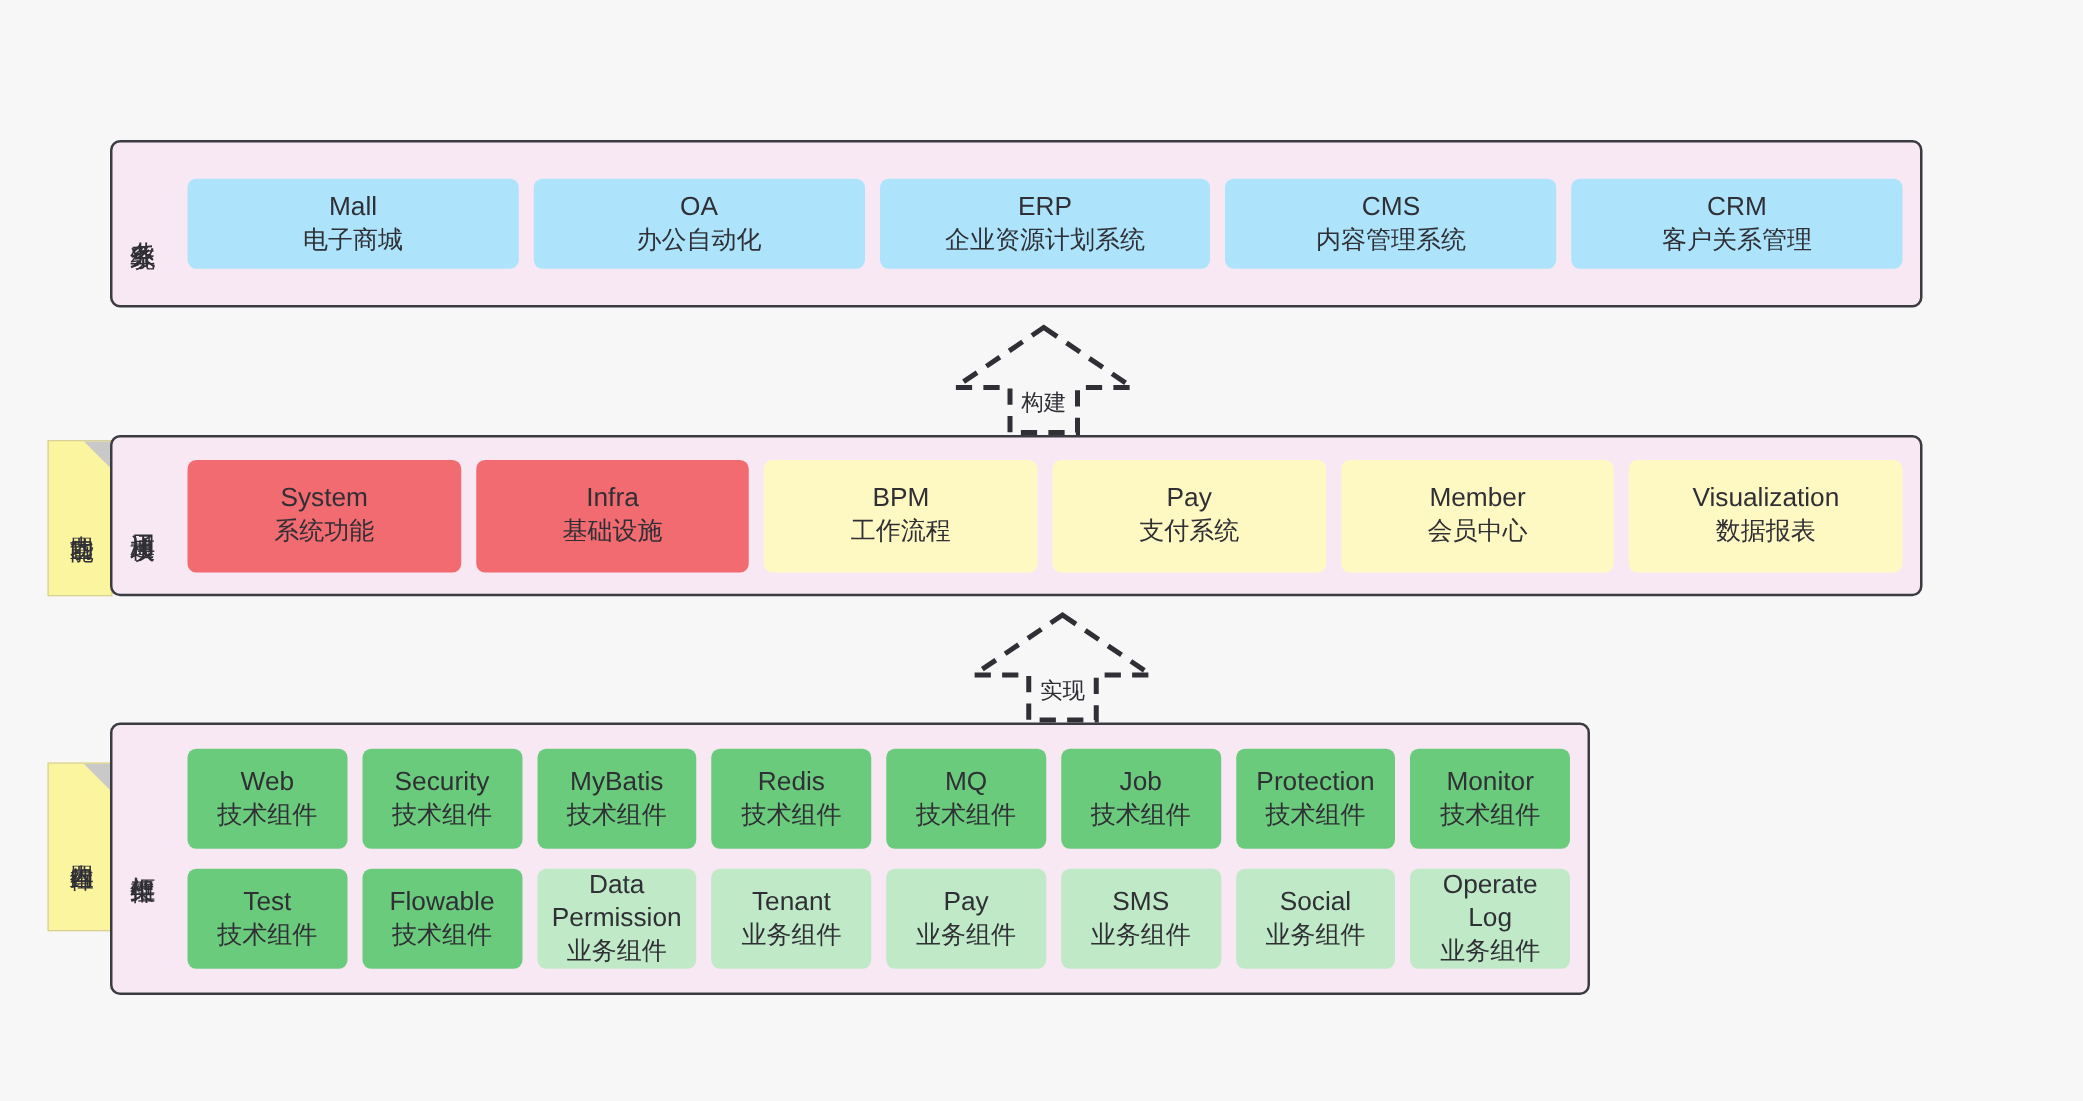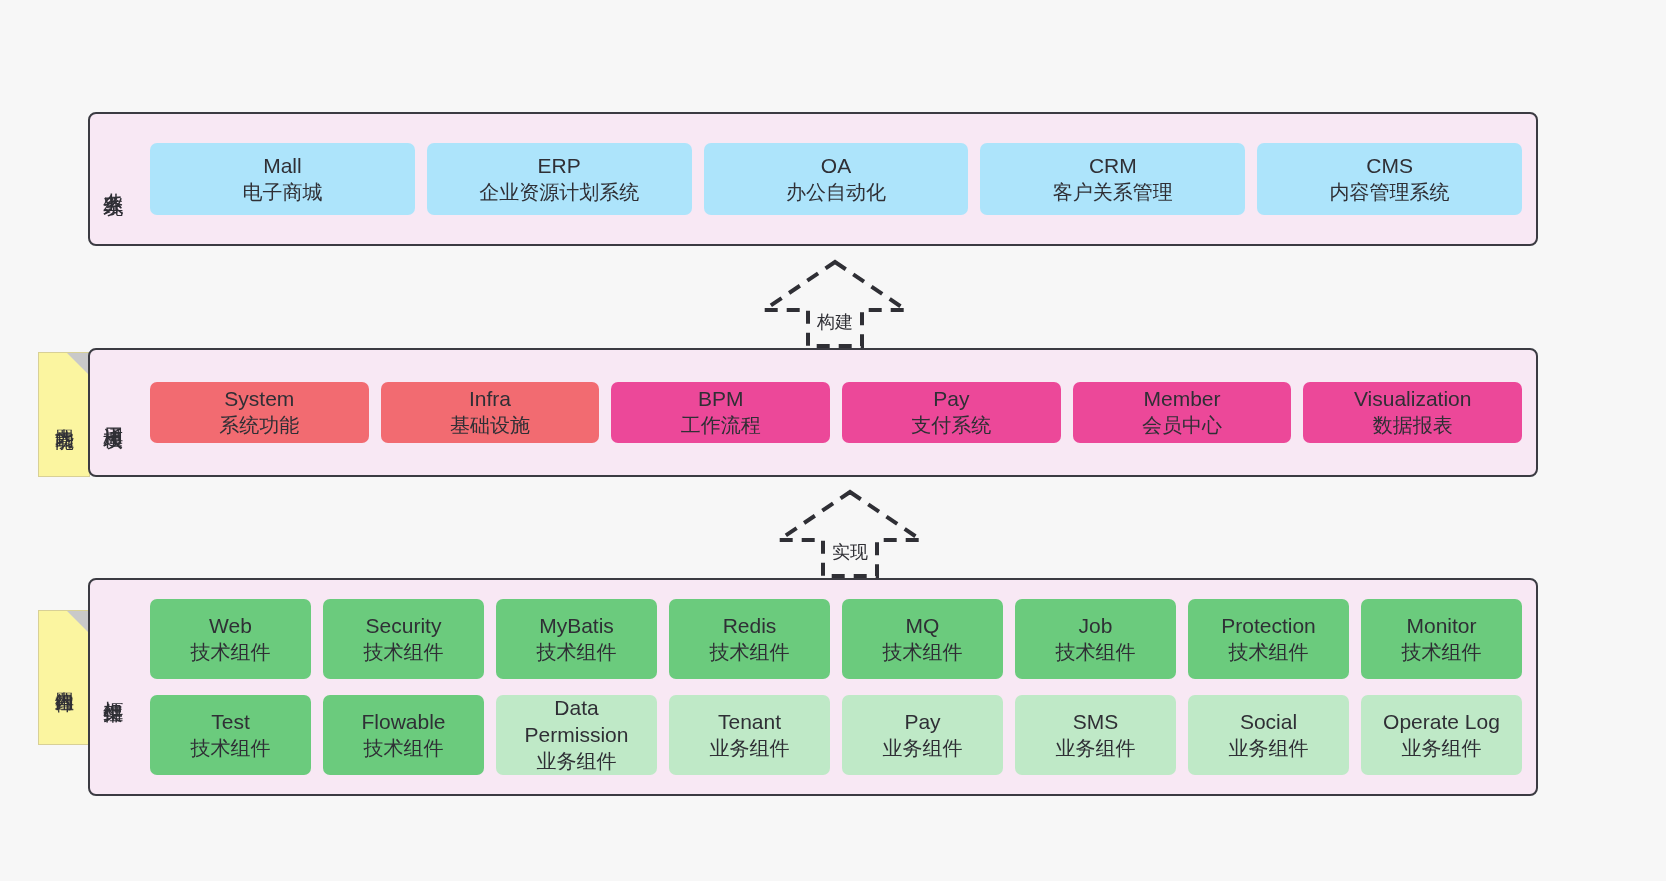--- a/index.html
+++ b/index.html
@@ -83,31 +83,31 @@
     font-size: 21px;
     color: #2f2f35;
   }
   .card .t-cn {
     font-size: 20px;
     color: #2f2f35;
   }
 
   .card.blue   { background: #ade4fb; }
   .card.red    { background: #f26b71; }
-  .card.pink   { background: #ec4899; }
+  .card.pink   { background: #fef9c3; }
   .card.green  { background: #6bcb7d; }
   .card.lgreen { background: #bfe9c7; }
 
   
   #layer-business { left: 88px;  top: 112px; width: 1450px; height: 134px; }
   #layer-common   { left: 88px;  top: 348px; width: 1450px; height: 129px; }
-  #layer-framework{ left: 88px;  top: 578px; width: 1450px; height: 218px; }
+  #layer-framework{ left: 88px;  top: 578px; width: 1184px; height: 218px; }
 
   #layer-business .row  { height: 72px; }
-  #layer-common   .row  { height: 61px; border-radius: 29px; }
+  #layer-common   .row  { height: 90px; border-radius: 29px; }
   #layer-framework .row { height: 80px; }
 
   
   .note {
     position: absolute;
     box-sizing: border-box;
     width: 52px;
     background: #fbf5a0;
     border: 1px solid #d8d096;
     display: flex;
@@ -174,37 +174,37 @@
     <div class="layer-title">业务系统</div>
     <div class="layer-body">
       <div class="row">
 
         <div class="card blue">
           <span class="t-en">Mall</span>
           <span class="t-cn">电子商城</span>
         </div>
 
         <div class="card blue">
+          <span class="t-en">OA</span>
+          <span class="t-cn">办公自动化</span>
+        </div>
+
+        <div class="card blue">
           <span class="t-en">ERP</span>
           <span class="t-cn">企业资源计划系统</span>
         </div>
 
         <div class="card blue">
-          <span class="t-en">OA</span>
-          <span class="t-cn">办公自动化</span>
+          <span class="t-en">CMS</span>
+          <span class="t-cn">内容管理系统</span>
         </div>
 
         <div class="card blue">
           <span class="t-en">CRM</span>
           <span class="t-cn">客户关系管理</span>
-        </div>
-
-        <div class="card blue">
-          <span class="t-en">CMS</span>
-          <span class="t-cn">内容管理系统</span>
         </div>
 
 
       </div>
     </div>
   </div>
 
   <div class="arrow-wrap" id="arrow-build">
     <svg viewBox="0 0 150 90" preserveAspectRatio="none">
       <path d="M 75 4 L 146 52 L 102 52 L 102 88 L 48 88 L 48 52 L 4 52 Z" fill="none" stroke="#2f2f35" stroke-width="4" stroke-dasharray="13,9" stroke-linejoin="miter" stroke-linecap="butt"></path>

